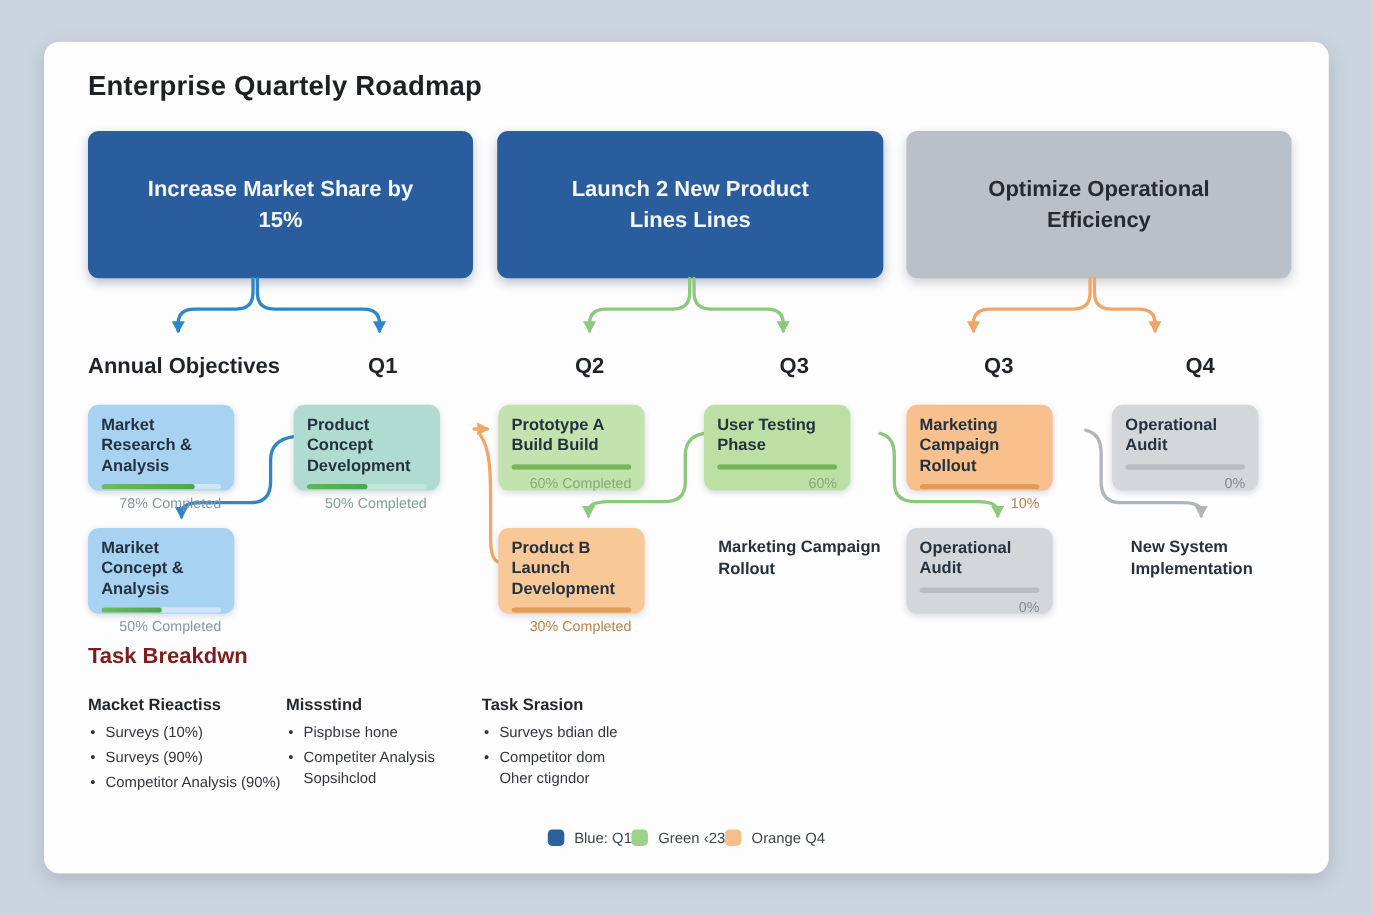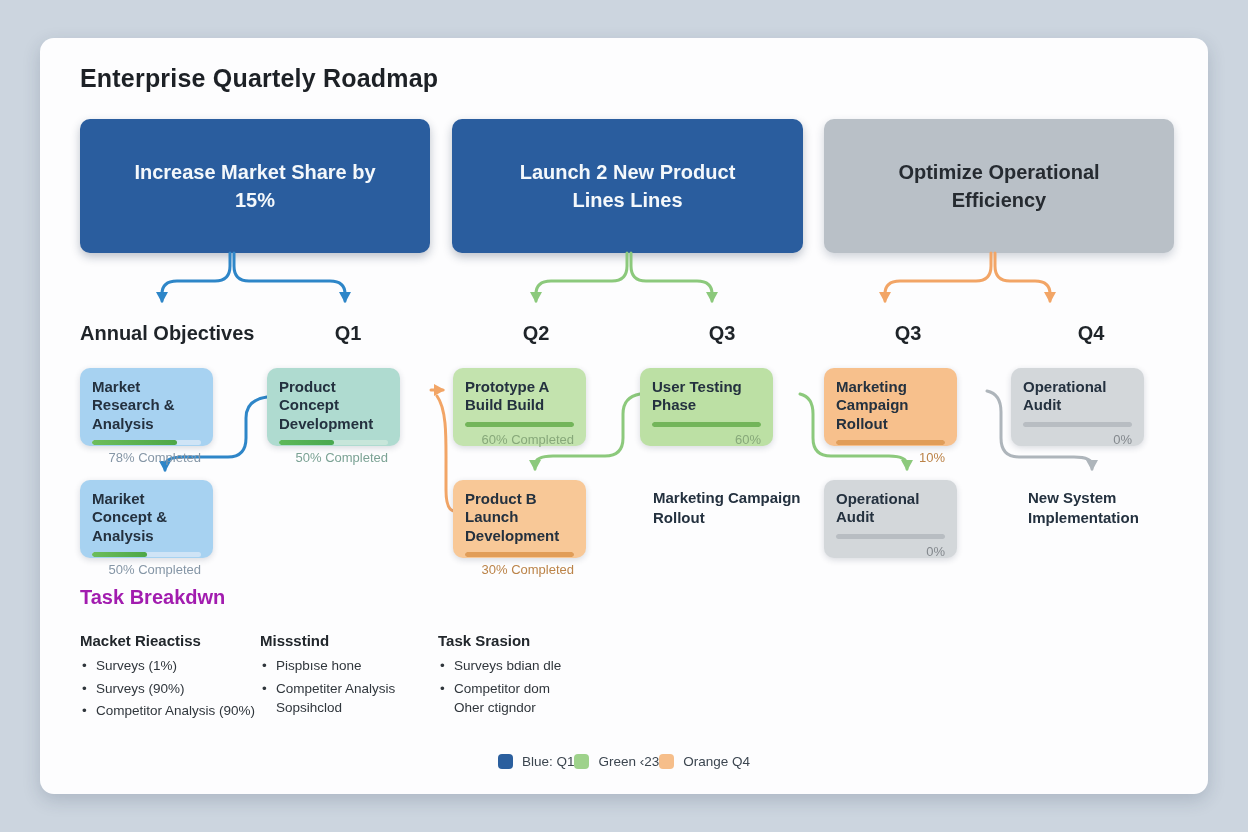--- a/index.html
+++ b/index.html
@@ -50,21 +50,21 @@
   .v-blue  .bar{background:#cfe4f6;} .v-blue  .bar-fill{background:linear-gradient(90deg,#6dbd5c,#4ea746);} .v-blue .pct{color:#8596a6;}
   .v-teal  .bar{background:#c7e6da;} .v-teal  .bar-fill{background:linear-gradient(90deg,#5db858,#49a84f);} .v-teal .pct{color:#7ba294;}
   .v-green .bar{background:#b4da9c;} .v-green .bar-fill{background:#73b55a;} .v-green .pct{color:#87a87a;}
   .v-orange .bar{background:#f0c9a0;} .v-orange .bar-fill{background:#e19d58;} .v-orange .pct{color:#bb8348;}
   .v-gray  .bar{background:#c9cdd1;} .v-gray  .bar-fill{background:#b8bdc2;} .v-gray .pct{color:#84898e;}
   
   .plain-task{
     position:absolute;font-size:15px;font-weight:700;color:#24313f;line-height:1.3;width:150px;
   }
   
-  .section-title{position:absolute;left:40px;top:548px;font-size:20px;font-weight:700;color:#a21caf;}
+  .section-title{position:absolute;left:40px;top:548px;font-size:20px;font-weight:700;color:#7f1d1d;}
   .bd-col{position:absolute;top:594px;}
   .bd-heading{font-size:15px;font-weight:700;color:#22272c;margin-bottom:7px;}
   .bd-item{
     position:relative;font-size:13.5px;color:#30363c;line-height:1.45;
     padding-left:16px;margin-bottom:3px;
   }
   .bd-item::before{content:"•";position:absolute;left:2px;color:#30363c;}
   
   .legend{
     position:absolute;left:0;top:716px;width:1168px;
@@ -197,21 +197,21 @@
         <div class="bar-fill" style="width: 100%;"></div>
       </div>
     <div class="pct">0%</div>
   </div>
   <div class="plain-task" style="left:988px;top:450px;">New System Implementation</div>
 
   <div class="section-title">Task Breakdwn</div>
 
   <div class="bd-col" style="left:40px;width:180px;">
     <div class="bd-heading">Macket Rieactiss</div>
-    <div class="bd-item">Surveys (1%)</div>
+    <div class="bd-item">Surveys (10%)</div>
     <div class="bd-item">Surveys (90%)</div>
     <div class="bd-item">Competitor Analysis (90%)</div>
   </div>
   <div class="bd-col" style="left:220px;width:140px;">
     <div class="bd-heading">Missstind</div>
     <div class="bd-item">Pispbıse hone</div>
     <div class="bd-item">Competiter Analysis Sopsihclod</div>
   </div>
   <div class="bd-col" style="left:398px;width:130px;">
     <div class="bd-heading">Task Srasion</div>

